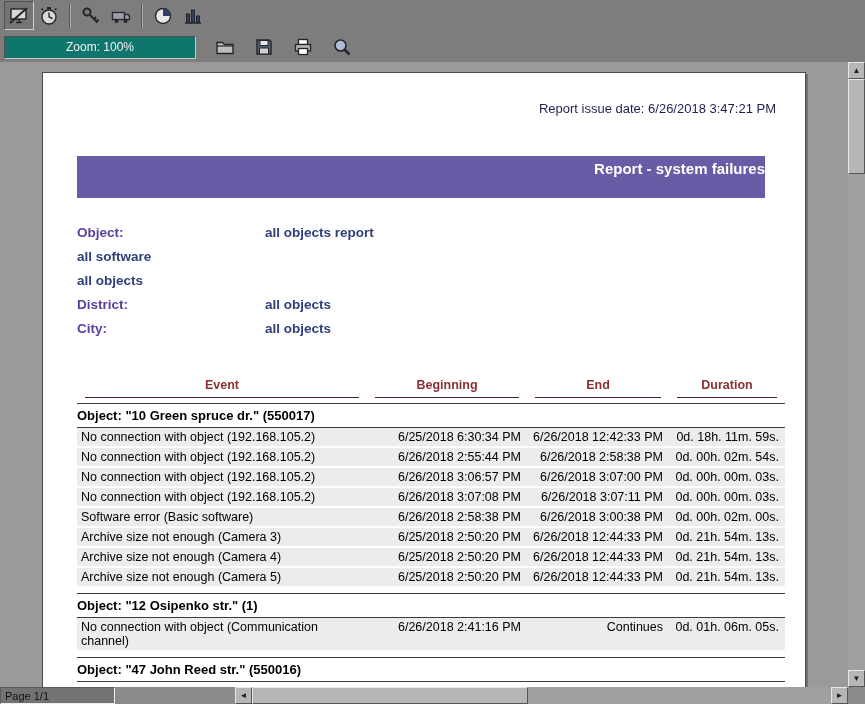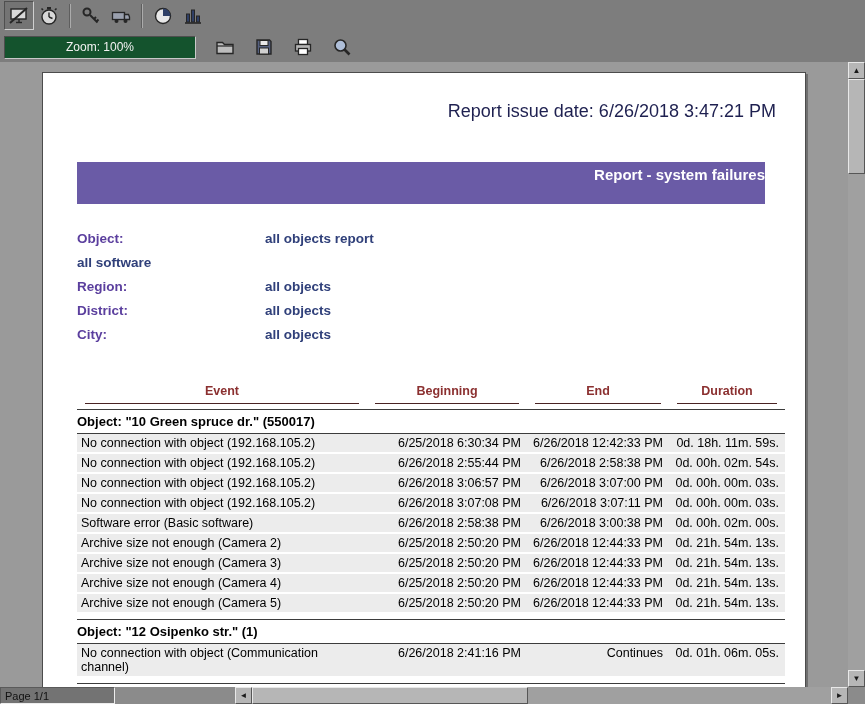--- a/index.html
+++ b/index.html
@@ -8,33 +8,33 @@
          --title-bar:#6a5ba6; --field-label:#5b3f9e; --field-value:#30407a;
          --table-header:#8b3030; --row-band:#ececec; --toolbar-bg:#7d7d7d; }
 
   
   .toolbar { position:absolute; top:0; left:0; width:100%; height:62px; background:var(--toolbar-bg); }
   .tb-row { height:31px; display:flex; align-items:center; padding-left:4px; box-sizing:border-box; }
   .tb-btn { width:28px; height:27px; display:flex; align-items:center; justify-content:center;
             border:1px solid transparent; cursor:default; }
   .tb-btn.pressed { border-color:#4f4f4f #cfcfcf #cfcfcf #4f4f4f; background:#747474; }
   .tb-sep { width:0; height:24px; border-left:1px solid #5e5e5e; border-right:1px solid #ababab; margin:0 5px; }
-  .zoom-box { width:190px; height:21px; margin-top:1px; background:#14532d;
+  .zoom-box { width:190px; height:21px; margin-top:1px; background:#0f766e;
               border-top:1px solid #4e4e4e; border-left:1px solid #4e4e4e;
               border-bottom:1px solid #c9c9c9; border-right:1px solid #c9c9c9;
               color:#f2f2f2; font-size:12px; display:flex; align-items:center; justify-content:center; }
   .row2-icons { display:flex; margin-left:14px; gap:9px; }
   .icon { display:flex; }
 
   
   .main { position:absolute; top:62px; left:0; width:848px; height:625px; background:#9a9a9a; overflow:hidden; }
   .page { position:absolute; left:42px; top:10px; width:762px; height:660px; background:#fff;
           border:1px solid #4c4c4c; box-shadow:2px 2px 0 rgba(60,60,60,0.45); overflow:hidden; }
 
-  .issue-date { margin:28px 29px 0 0; text-align:right; font-size:18px; color:#1e2050; }
+  .issue-date { margin:28px 29px 0 0; text-align:right; font-size:13px; color:#1e2050; }
   .title-bar { margin:40px 40px 0 34px; height:42px; line-height:26px; background:var(--title-bar);
                color:#fff; text-align:right; font-weight:bold; font-size:15px; }
   .fields { margin:27px 0 0 34px; }
   .field-row { display:flex; height:16px; margin-bottom:8px; }
   .field-label { width:188px; font-weight:bold; font-size:13.5px; color:var(--field-label); }
   .field-value { font-weight:bold; font-size:13.5px; color:var(--field-value); white-space:pre; }
 
   .report-table { margin:39px 0 0 34px; width:708px; border-collapse:collapse; table-layout:fixed; }
   .report-table th { padding:0; font-weight:bold; }
   .report-table th .hl { display:block; margin:0 8px; padding:2px 0 5px; border-bottom:1px solid #4a2323;
@@ -188,21 +188,20 @@
       <div class="title-bar">Report - system failures</div>
       <div class="fields">
           <div class="field-row">
             <span class="field-label">Object:</span>
             <span class="field-value">all objects report</span>
           </div>
           <div class="field-row">
             <span class="field-value">all software</span>
           </div>
           <div class="field-row">
-            <span class="field-label">Region:</span>
             <span class="field-value">all objects</span>
           </div>
           <div class="field-row">
             <span class="field-label">District:</span>
             <span class="field-value">all objects</span>
           </div>
           <div class="field-row">
             <span class="field-label">City:</span>
             <span class="field-value">all objects</span>
           </div>
@@ -262,26 +261,20 @@
               <td class="c2">6/26/2018 3:07:11 PM</td>
               <td class="c3">0d. 00h. 00m. 03s.</td>
             </tr>
             <tr class="data-row">
               <td class="c0">Software error (Basic software)</td>
               <td class="c1">6/26/2018 2:58:38 PM</td>
               <td class="c2">6/26/2018 3:00:38 PM</td>
               <td class="c3">0d. 00h. 02m. 00s.</td>
             </tr>
             <tr class="data-row">
-              <td class="c0">Archive size not enough (Camera 2)</td>
-              <td class="c1">6/25/2018 2:50:20 PM</td>
-              <td class="c2">6/26/2018 12:44:33 PM</td>
-              <td class="c3">0d. 21h. 54m. 13s.</td>
-            </tr>
-            <tr class="data-row">
               <td class="c0">Archive size not enough (Camera 3)</td>
               <td class="c1">6/25/2018 2:50:20 PM</td>
               <td class="c2">6/26/2018 12:44:33 PM</td>
               <td class="c3">0d. 21h. 54m. 13s.</td>
             </tr>
             <tr class="data-row">
               <td class="c0">Archive size not enough (Camera 4)</td>
               <td class="c1">6/25/2018 2:50:20 PM</td>
               <td class="c2">6/26/2018 12:44:33 PM</td>
               <td class="c3">0d. 21h. 54m. 13s.</td>

